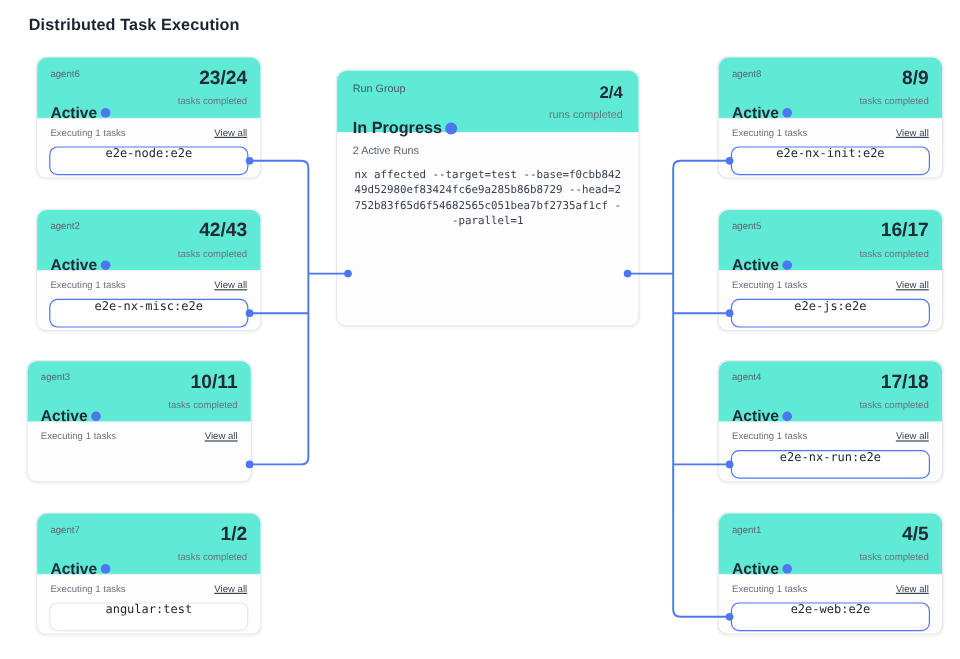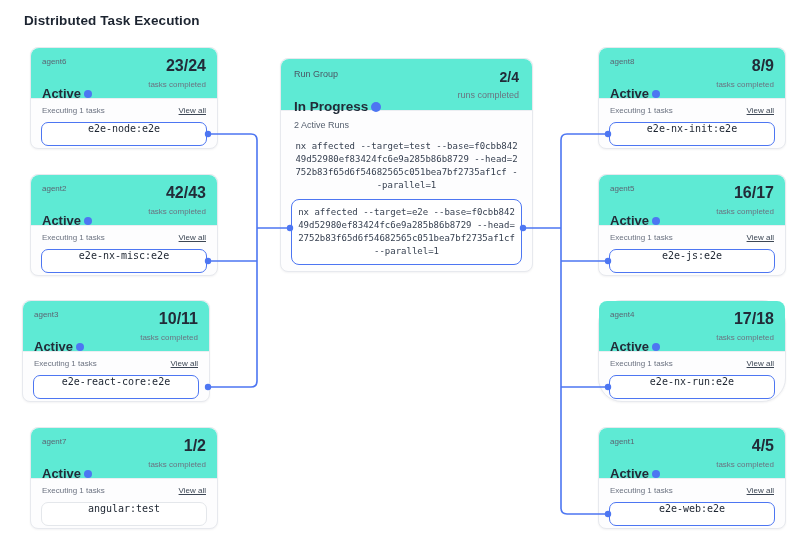--- a/index.html
+++ b/index.html
@@ -142,23 +142,20 @@
       <div class="header-right">
         <div class="count">10/11</div>
         <div class="caption">tasks completed</div>
       </div>
     </div>
     <div class="card-body">
       <div class="exec-row">
         <span class="exec-label">Executing 1 tasks</span>
         <span class="view-all">View all</span>
       </div>
-      <div class="task-box hl">
-        <span class="task-label">e2e-react-core:e2e</span>
-      </div>
     </div>
   </section>
       <section class="card agent-card" style="left: 30px; top: 427px;">
     <div class="card-header">
       <div class="header-left">
         <div class="agent-name">agent7</div>
         <div class="status-row">
           <span class="status-text">Active</span>
           <span class="status-dot"></span>
         </div>
@@ -219,21 +216,21 @@
     <div class="card-body">
       <div class="exec-row">
         <span class="exec-label">Executing 1 tasks</span>
         <span class="view-all">View all</span>
       </div>
       <div class="task-box hl">
         <span class="task-label">e2e-js:e2e</span>
       </div>
     </div>
   </section>
-      <section class="card agent-card" style="left: 598px; top: 300px; border-radius: 24px;">
+      <section class="card agent-card" style="left: 598px; top: 300px;">
     <div class="card-header">
       <div class="header-left">
         <div class="agent-name">agent4</div>
         <div class="status-row">
           <span class="status-text">Active</span>
           <span class="status-dot"></span>
         </div>
       </div>
       <div class="header-right">
         <div class="count">17/18</div>
@@ -286,21 +283,20 @@
         </div>
       </div>
       <div class="header-right">
         <div class="count big-count">2/4</div>
         <div class="caption run-caption">runs completed</div>
       </div>
     </div>
     <div class="run-body">
       <div class="active-runs-label">2 Active Runs</div>
       <div class="cmd">nx affected --target=test --base=f0cbb84249d52980ef83424fc6e9a285b86b8729 --head=2752b83f65d6f54682565c051bea7bf2735af1cf --parallel=1</div>
-      <div class="cmd hl">nx affected --target=e2e --base=f0cbb84249d52980ef83424fc6e9a285b86b8729 --head=2752b83f65d6f54682565c051bea7bf2735af1cf --parallel=1</div>
     </div>
   </section>
 
   <svg class="connectors" viewBox="0 0 800 549" xmlns="http://www.w3.org/2000/svg">
 
     <path d="M 208 134 L 251 134 Q 257 134 257 140 L 257 381 Q 257 387 251 387 L 208 387"></path>
     <path d="M 208 261 L 257 261"></path>
     <path d="M 257 228 L 290 228"></path>
 
     <path d="M 523 228 L 561 228"></path>

